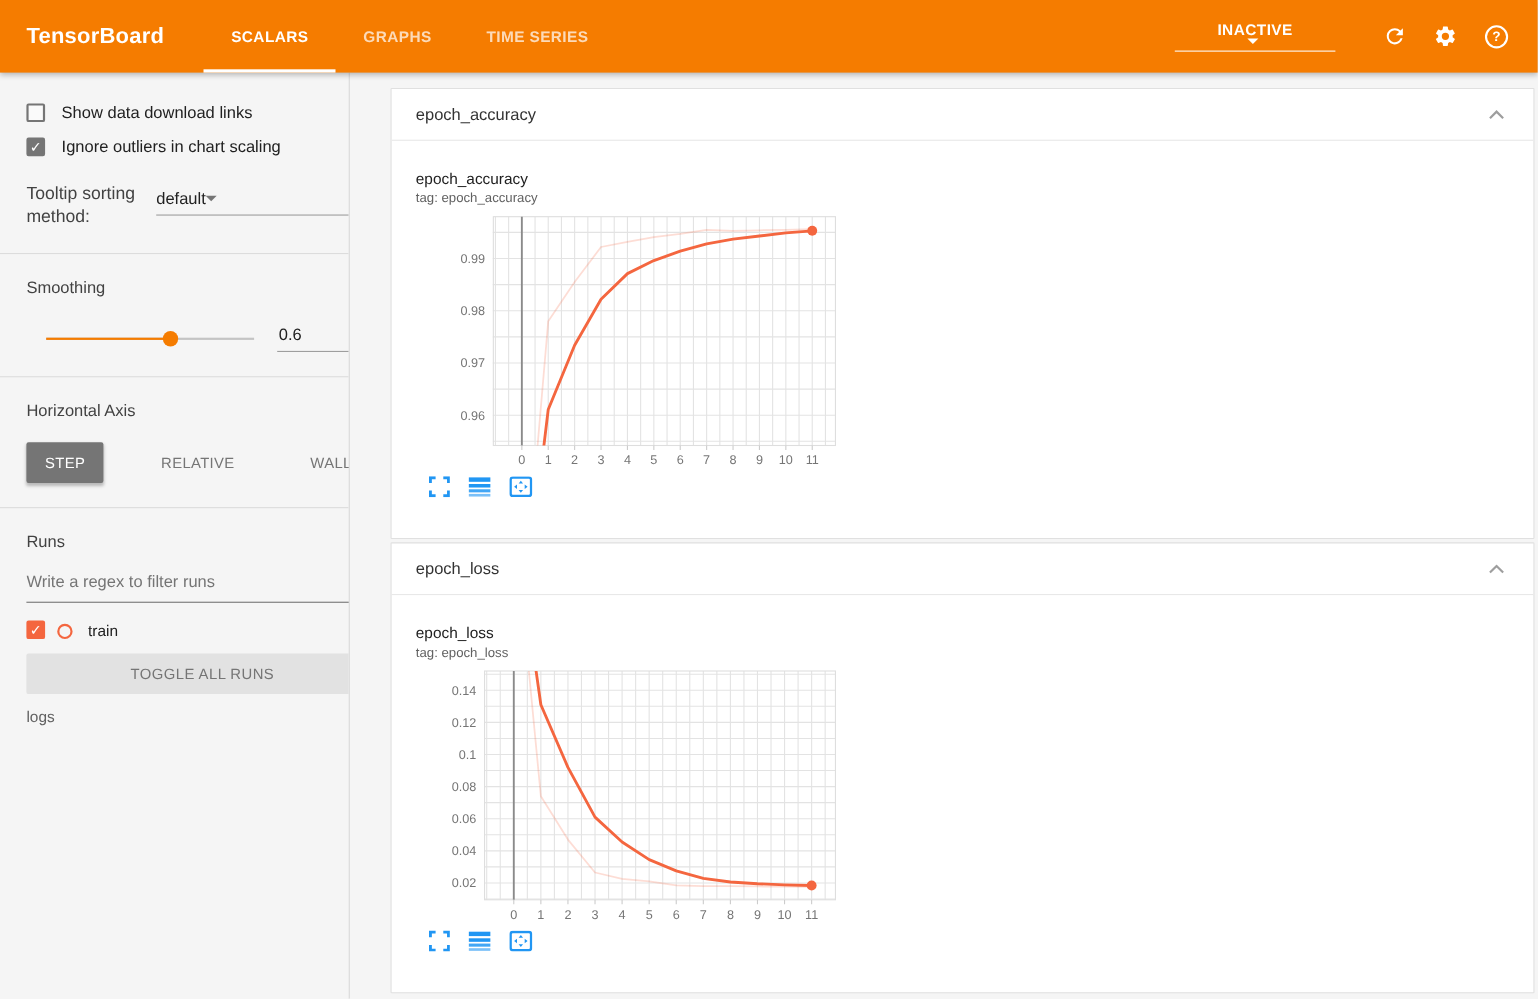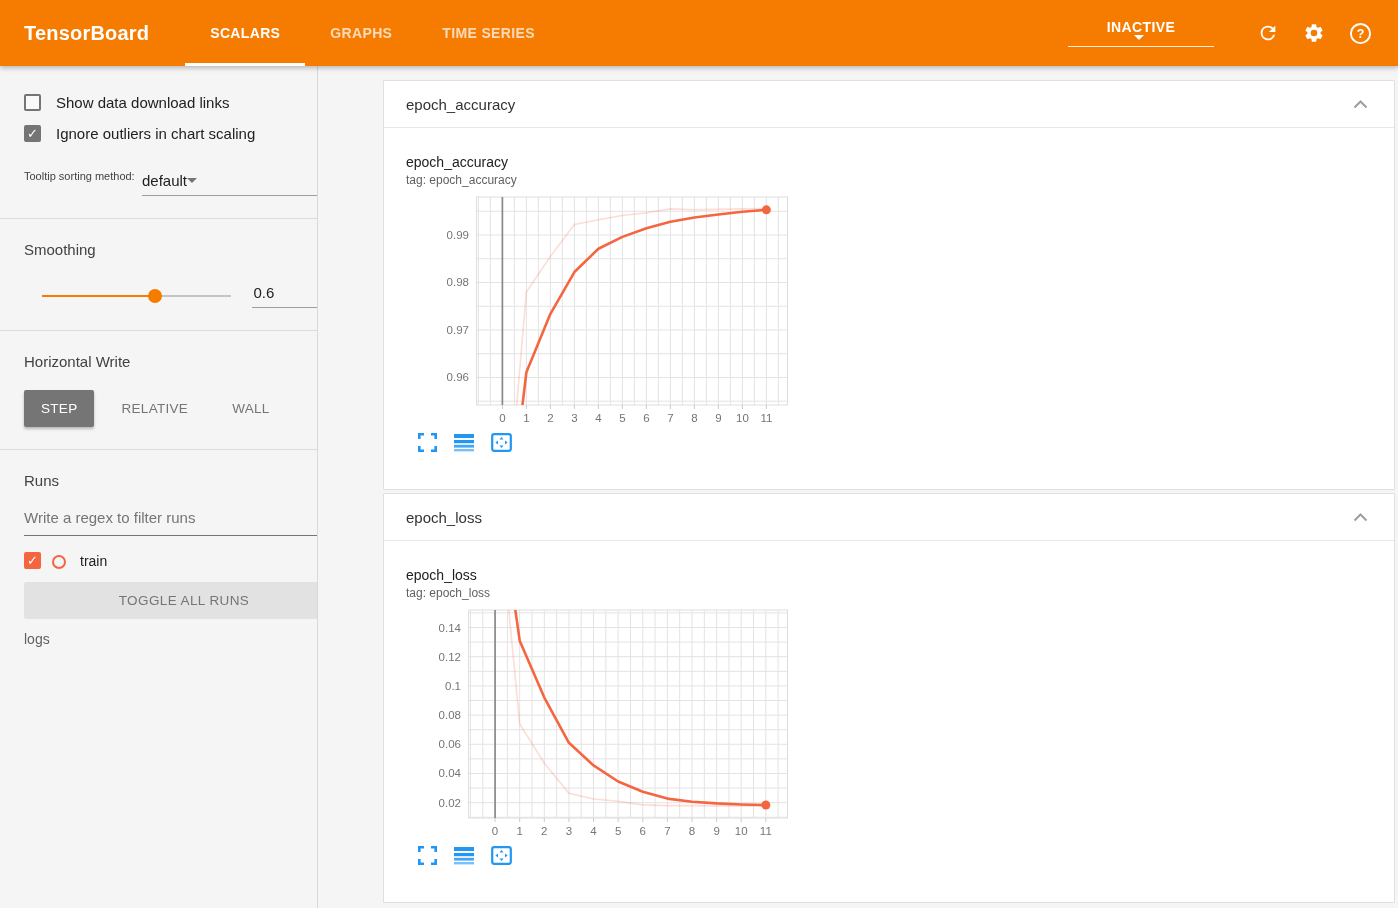--- a/index.html
+++ b/index.html
@@ -18,58 +18,58 @@
   .header-right { margin-left:auto; display:flex; align-items:center; margin-right:26px; }
   .reload-select { display:flex; align-items:center; border-bottom:1px solid rgba(255,255,255,.85);
     width:146px; justify-content:space-between; padding-bottom:6px; margin-right:20px; cursor:pointer;flex-direction:column; }
   .reload-select .val { color:#fff; font-size:14px; font-weight:bold; letter-spacing:.4px; }
   .caret-down-white { width:0; height:0; border-left:5px solid transparent;
     border-right:5px solid transparent; border-top:5px solid #fff; margin-right:4px; }
   .hicon { width:24px; height:24px; margin-left:22px; cursor:pointer; display:flex;
     align-items:center; justify-content:center; }
 
   
-  .content { display:flex; height:842px;gap:28px; }
+  .content { display:flex; height:842px; }
   .sidebar { width:318px; min-width:318px; background:#f5f5f5; border-right:1px solid #d9d9d9;
     padding-top:28px; overflow:hidden; }
   .main { flex:1; padding:14px 3px 0 37px; overflow:hidden; }
 
   
   .side-pad { padding-left:24px; }
   .cb-row { display:flex; align-items:center; margin-bottom:14px; cursor:pointer; }
   .cb { width:17px; height:17px; border:2px solid #757575; border-radius:2px; background:#fafafa;
     flex:none; text-align:center; }
   .cb.checked { background:#757575; border-color:#757575; }
   .cb.checked::after { content:"\2713"; color:#fff; font-size:13px; line-height:14px; display:block; }
   .cb.run-cb { border-color:#f4663f; }
   .cb.run-cb.checked { background:#f4663f; border-color:#f4663f; }
   .cb-label { font-size:15px; color:#212121; margin-left:15px; }
 
   .tooltip-row { display:flex; margin-top:24px; align-items:flex-start; }
-  .tooltip-label { font-size:11px; color:#424242; width:118px; line-height:21px; }
+  .tooltip-label { font-size:16px; color:#424242; width:118px; line-height:21px; }
   .dd { flex:1; margin-right:0; border-bottom:1px solid #9e9e9e; display:flex;
     align-items:center; padding:2px 4px 6px 0; cursor:pointer; margin-top:4px;}
   .dd .dd-val { font-size:15px; color:#212121; }
   .caret-down-gray { width:0; height:0; border-left:5px solid transparent;
     border-right:5px solid transparent; border-top:5px solid #757575; margin-right:6px; }
 
   .divider { height:1px; background:#dcdcdc; margin:22px 0 0 0; }
 
   .section-title { font-size:15px; color:#424242; margin-top:22px; }
   .slider-row { display:flex; align-items:center; margin-top:26px; }
   .slider { position:relative; width:190px; height:2px; background:#c4c4c4; margin-left:18px; }
   .slider-fill { position:absolute; left:0; top:0; height:2px; background:#f57c00; }
   .slider-thumb { position:absolute; top:-6px; width:14px; height:14px; border-radius:50%;
     background:#f57c00; cursor:pointer; }
   .slider-val { font-size:15px; color:#212121; border-bottom:1px solid #9e9e9e;
     width:66px; text-align:left; padding:0 0 6px 2px; margin-left:21px; }
 
   .axis-btns { display:flex; align-items:center; margin-top:20px; }
   .axis-btn { font-size:13.5px; letter-spacing:.3px; color:#757575; padding:11px 17px;
-    cursor:pointer; border-radius:2px; margin-right:10px; }
+    cursor:pointer; border-radius:2px; margin-right:35px; }
   .axis-btn.selected { background:#757575; color:#fff; box-shadow:0 2px 3px rgba(0,0,0,.25); }
 
   .regex-input { border:none; outline:none; background:transparent; font-size:15px; color:#424242;
     border-bottom:1px solid #757575; width:294px; padding:6px 0 9px 0; margin-top:14px;
     font-family:inherit; }
   .regex-input::placeholder { color:#757575; }
   .run-row { display:flex; align-items:flex-end; margin-top:16px; cursor:pointer; }
   .radio { width:14px; height:14px; border-radius:50%; border:2px solid #f4663f;
     margin-left:11px; flex:none; }
   .run-label { font-size:14px; color:#212121; margin-left:14px; }
@@ -156,21 +156,21 @@
         <div class="slider">
           <div class="slider-fill" style="width: 60%;"></div>
           <div class="slider-thumb" style="left: calc(60% - 7px);"></div>
         </div>
         <div class="slider-val">0.6</div>
       </div>
     </div>
     <div class="divider"></div>
 
     <div class="side-pad">
-      <div class="section-title">Horizontal Write</div>
+      <div class="section-title">Horizontal Axis</div>
       <div class="axis-btns">
         <div class="axis-btn selected">STEP</div>
         <div class="axis-btn">RELATIVE</div>
         <div class="axis-btn">WALL</div>
       </div>
     </div>
     <div class="divider"></div>
 
     <div class="side-pad">
       <div class="section-title">Runs</div>

